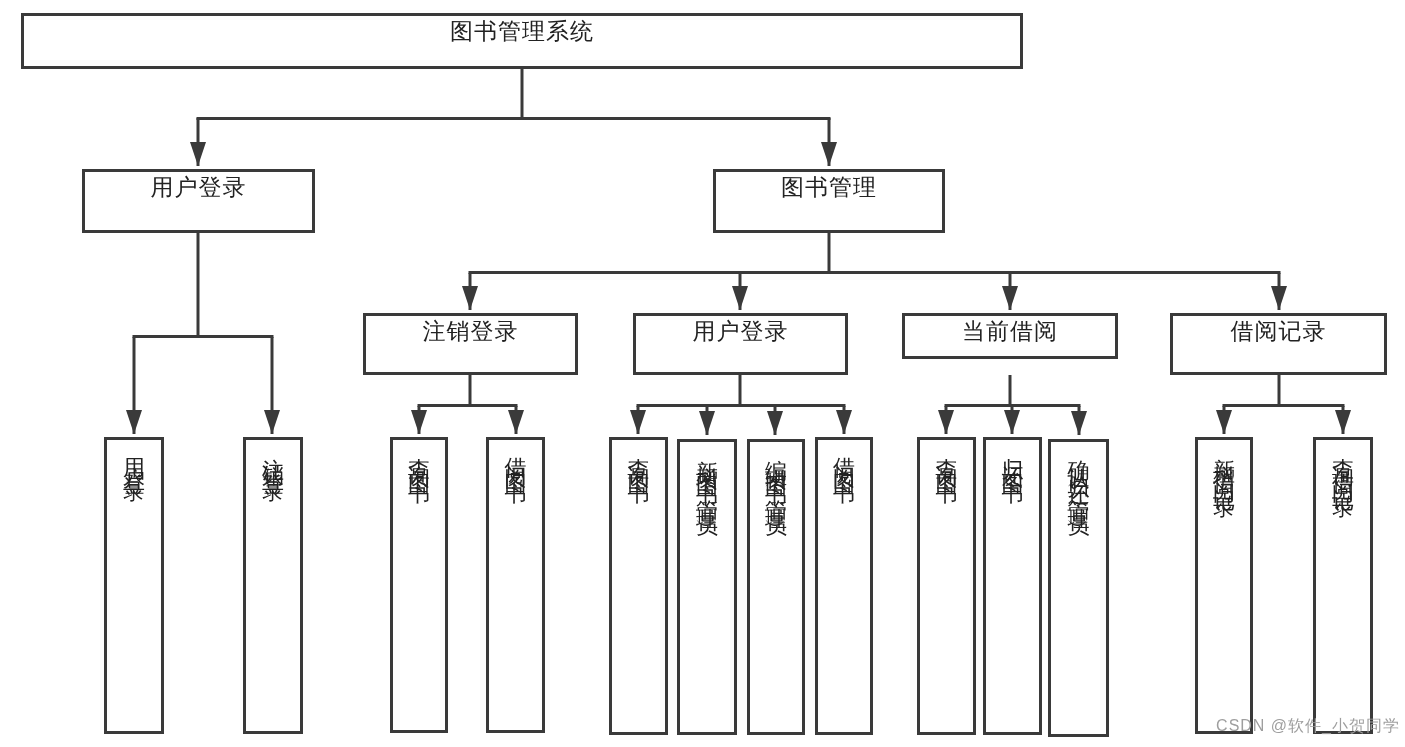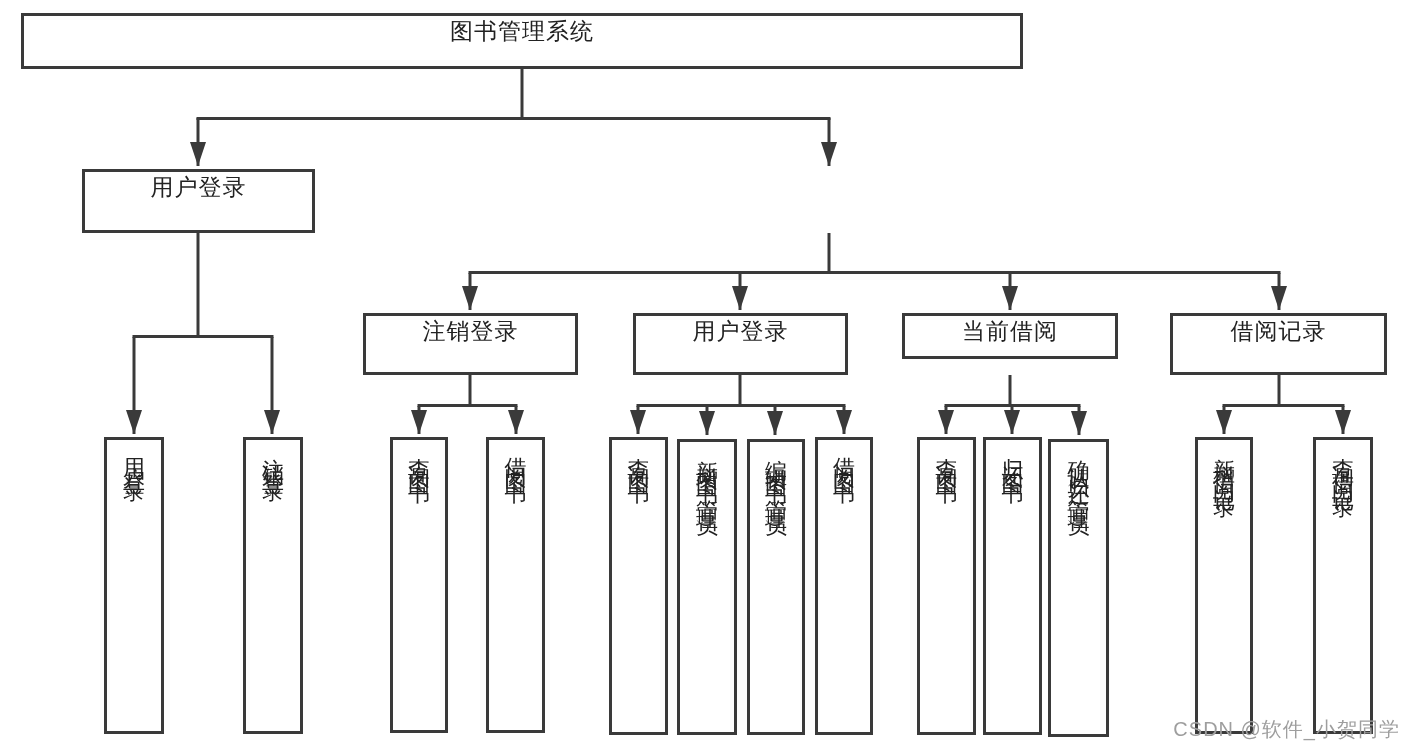--- a/index.html
+++ b/index.html
@@ -47,21 +47,21 @@
     writing-mode:vertical-rl;
     text-orientation:mixed;
     font-size:22px;
     letter-spacing:8px;
     line-height:1;
     white-space:nowrap;
   }
   .watermark{
     position:absolute;
     top:716px;right:5px;
-    font-size:20px;
+    font-size:16px;
     color:var(--watermark);
     letter-spacing:1px;
     z-index:10;
     white-space:nowrap;
     text-align:center;
   }
 </style>
 </head>
 <body>
 
@@ -115,20 +115,23 @@
     <path class="ln" d="M1343 406 V 434" marker-end="url(#arrow)"></path>
   </svg>
 
   <div class="node" style="left:21px;top:13px;width:1002px;height:56px">
     <span class="hlabel">图书管理系统</span>
   </div>
 
   <div class="node" style="left:82px;top:169px;width:233px;height:64px">
     <span class="hlabel">用户登录</span>
   </div>
+  <div class="node" style="left:713px;top:169px;width:232px;height:64px">
+    <span class="hlabel">图书管理</span>
+  </div>
 
   <div class="node" style="left:363px;top:313px;width:215px;height:62px">
     <span class="hlabel">注销登录</span>
   </div>
   <div class="node" style="left:633px;top:313px;width:215px;height:62px">
     <span class="hlabel">用户登录</span>
   </div>
   <div class="node" style="left:902px;top:313px;width:216px;height:46px">
     <span class="hlabel">当前借阅</span>
   </div>

